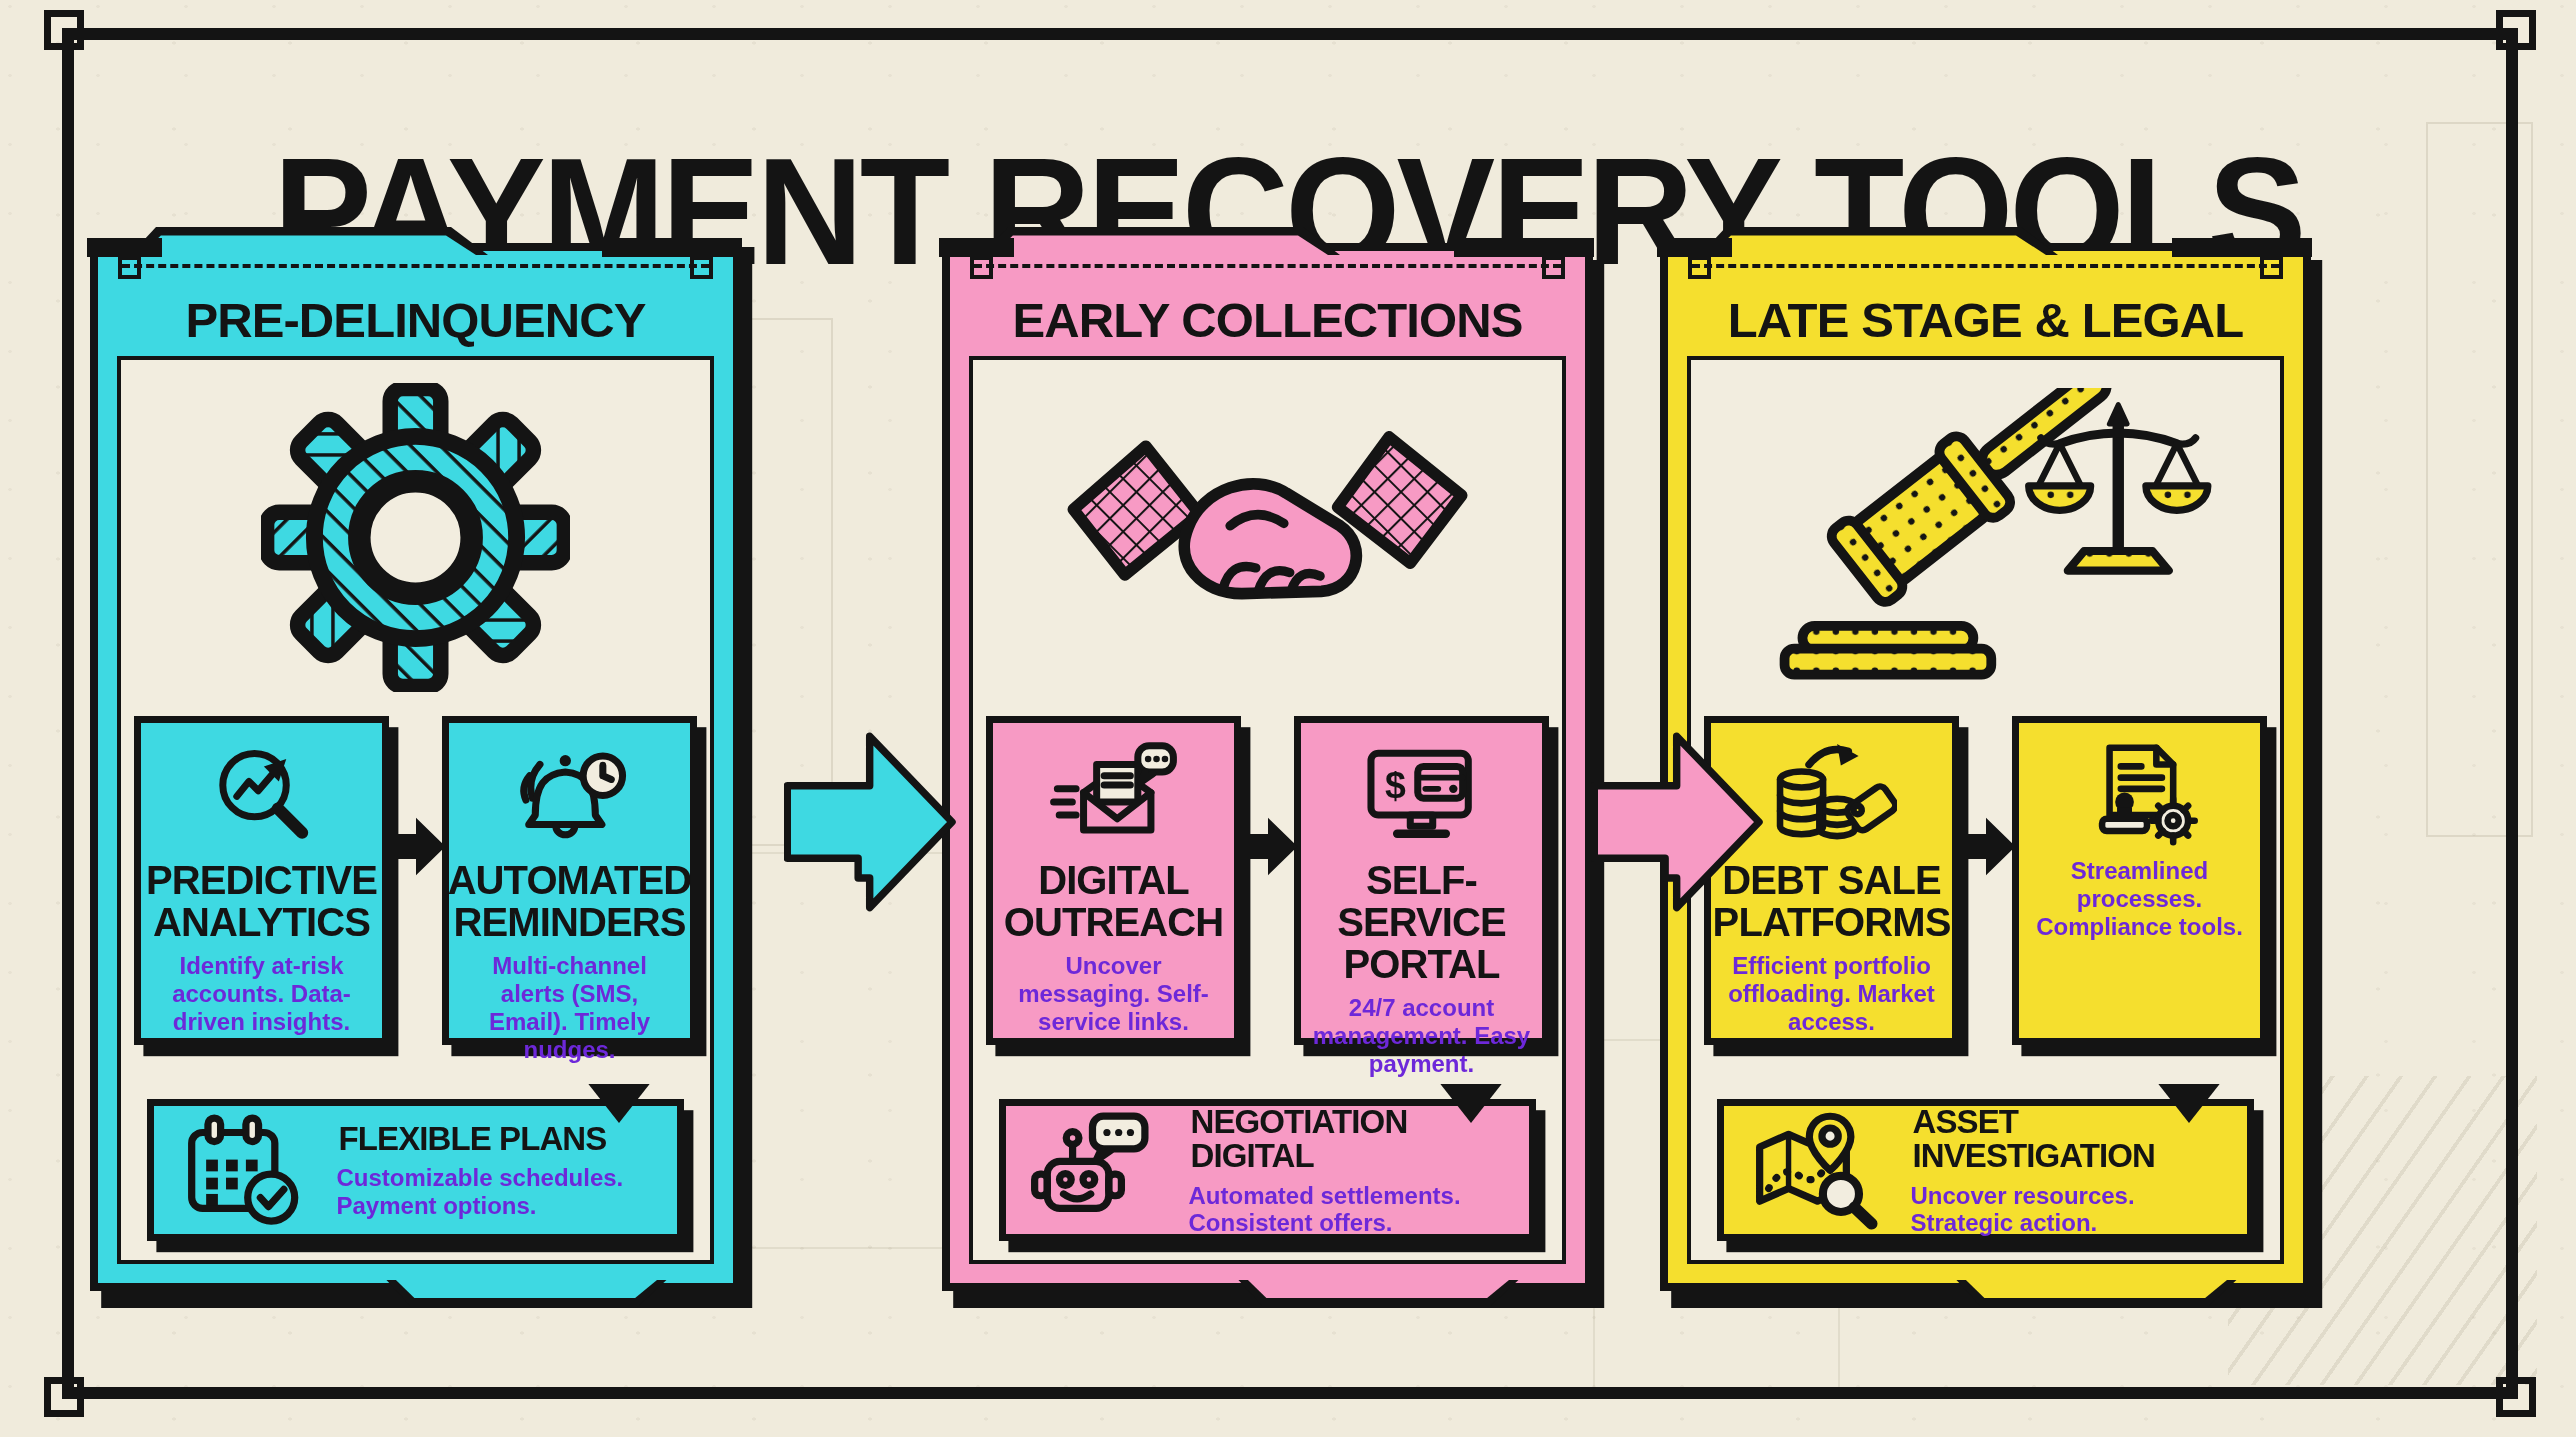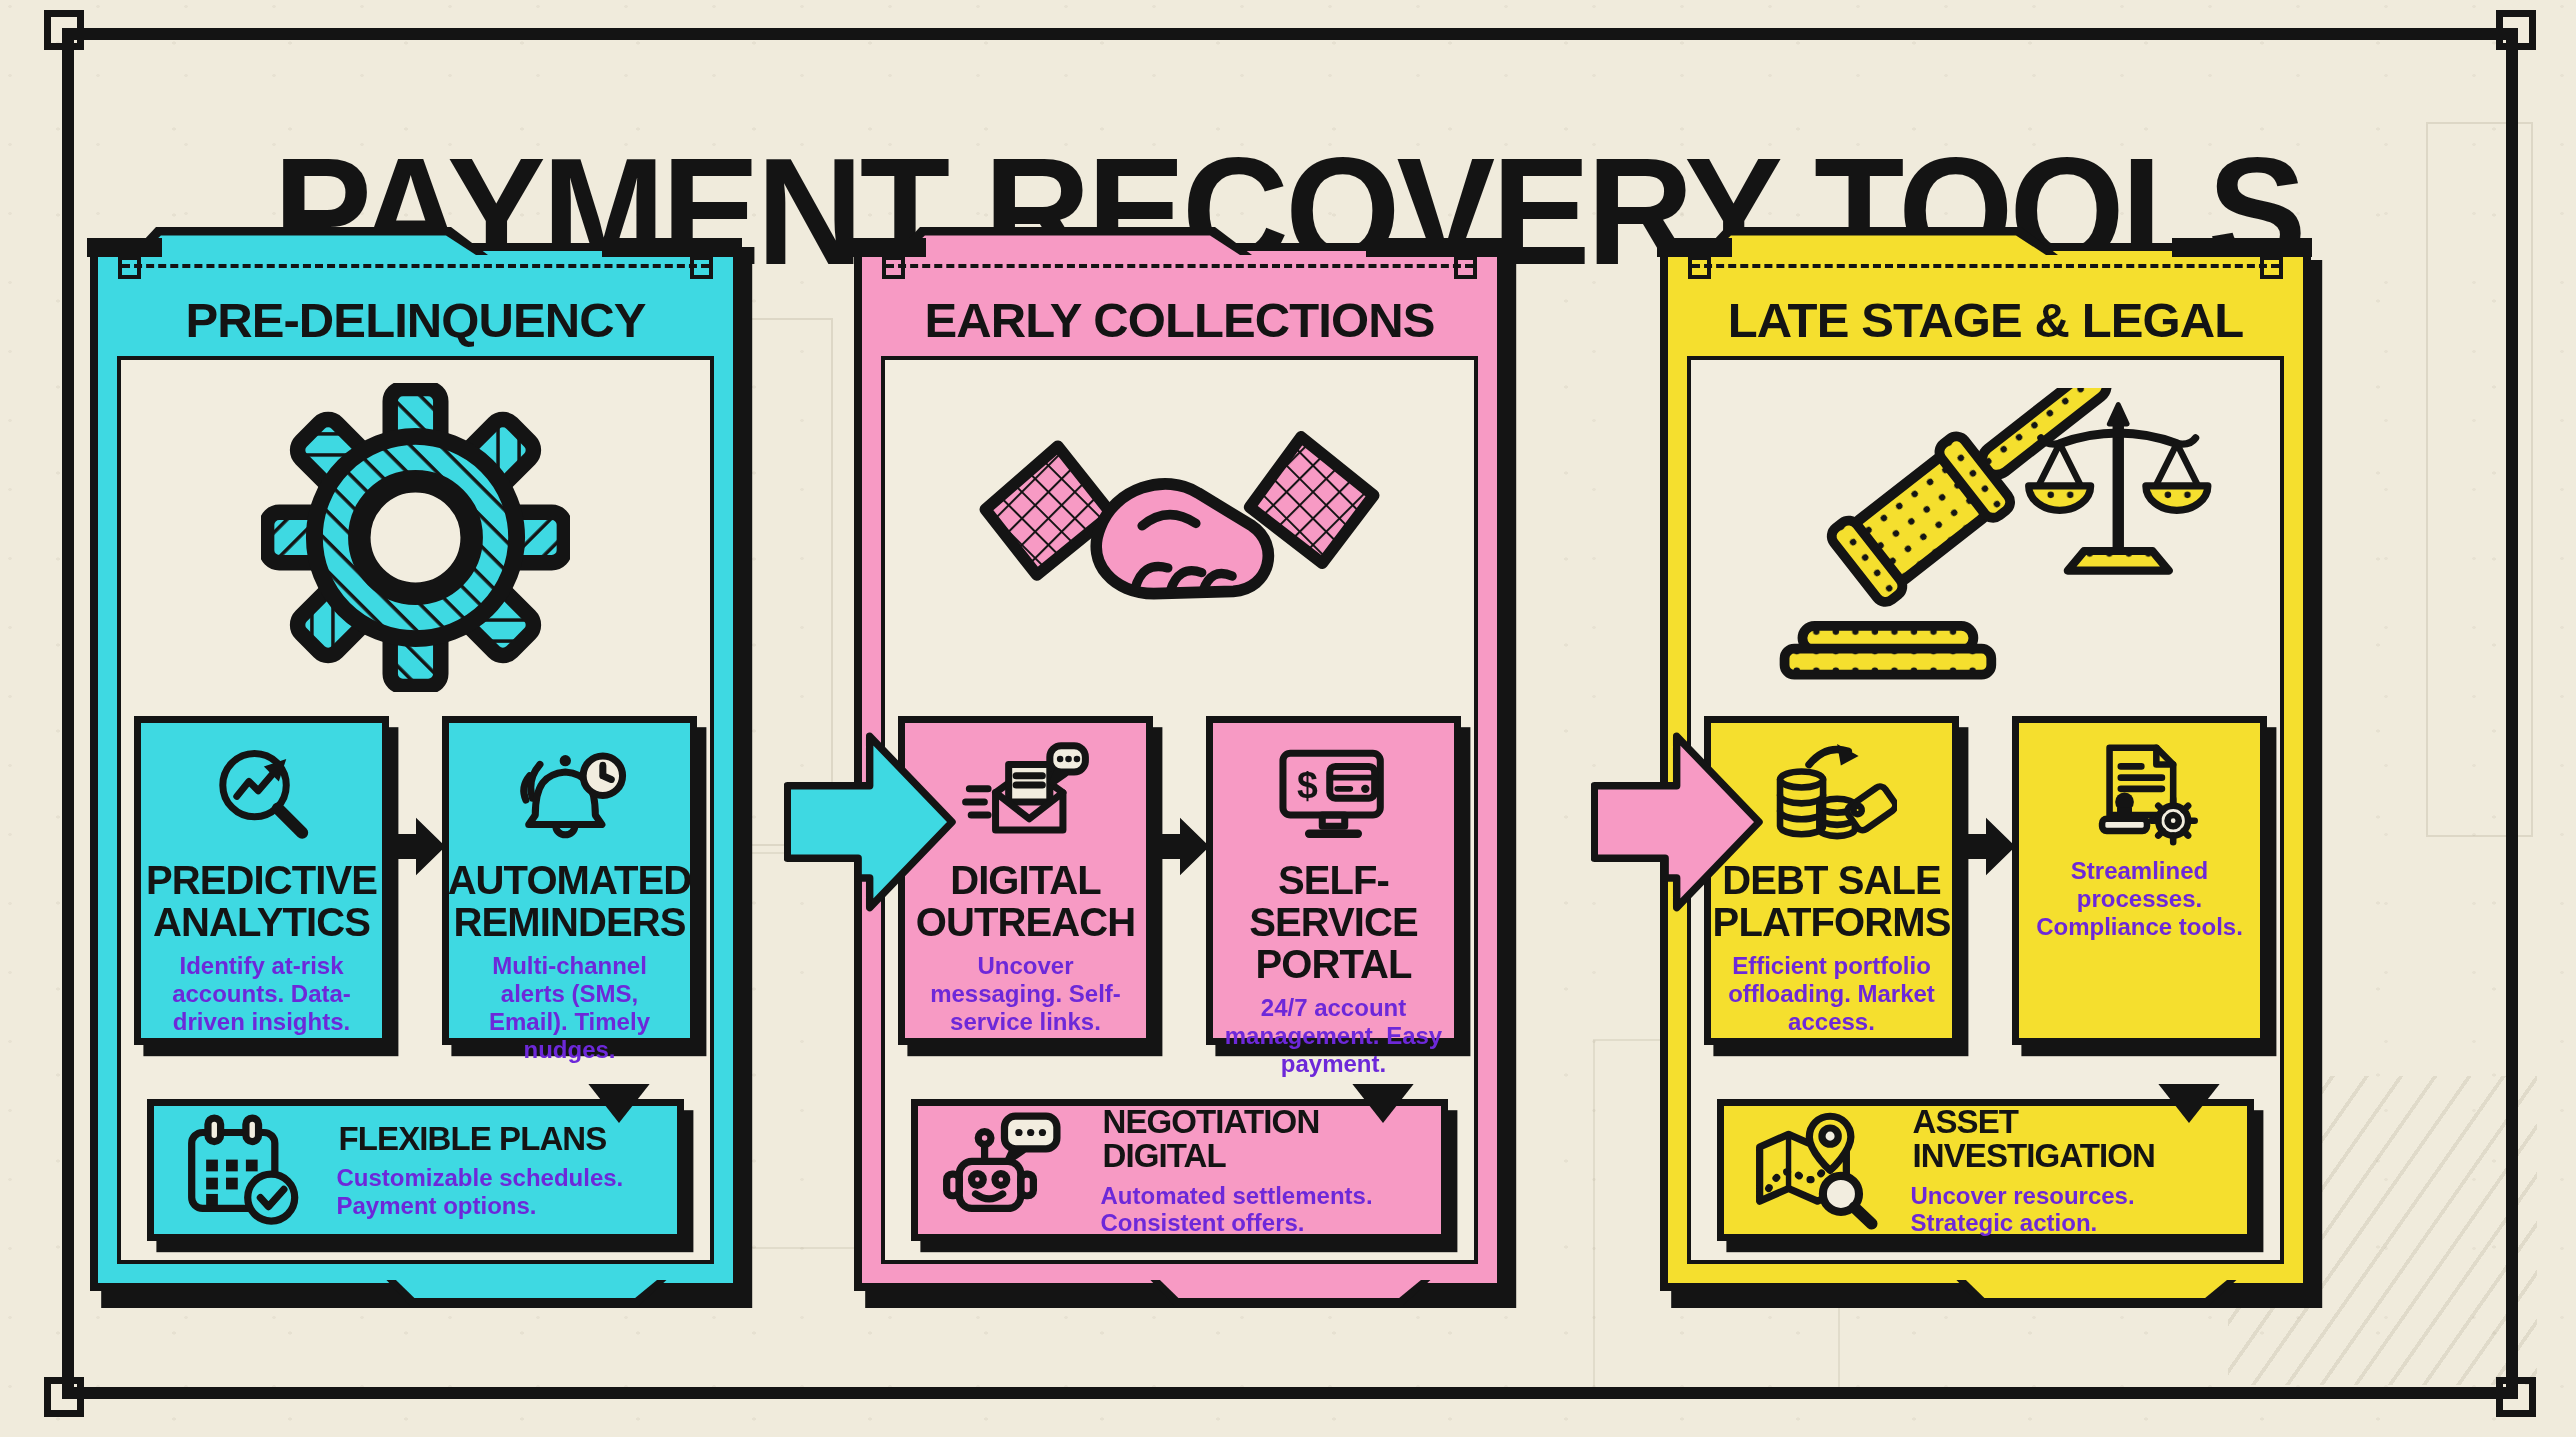--- a/index.html
+++ b/index.html
@@ -204,21 +204,21 @@
         </div>
         <div class="wtxt">
           <h3>FLEXIBLE PLANS</h3>
           <p>Customizable schedules. Payment options.</p>
         </div>
       </article>
     </div>
     <div class="tab-b"></div>
   </section>
 
-  <section class="panel pink" style="left:854px">
+  <section class="panel pink" style="left:942px">
     <div class="tab"></div>
     <div class="step step-l"></div>
     <div class="step step-r"></div>
     <div class="rule"></div>
     <header class="panel-head">
       <h2>EARLY COLLECTIONS</h2>
     </header>
     <div class="panel-body">
       <div class="hero">
         <svg width="421" height="253" viewBox="0 0 360 216">

